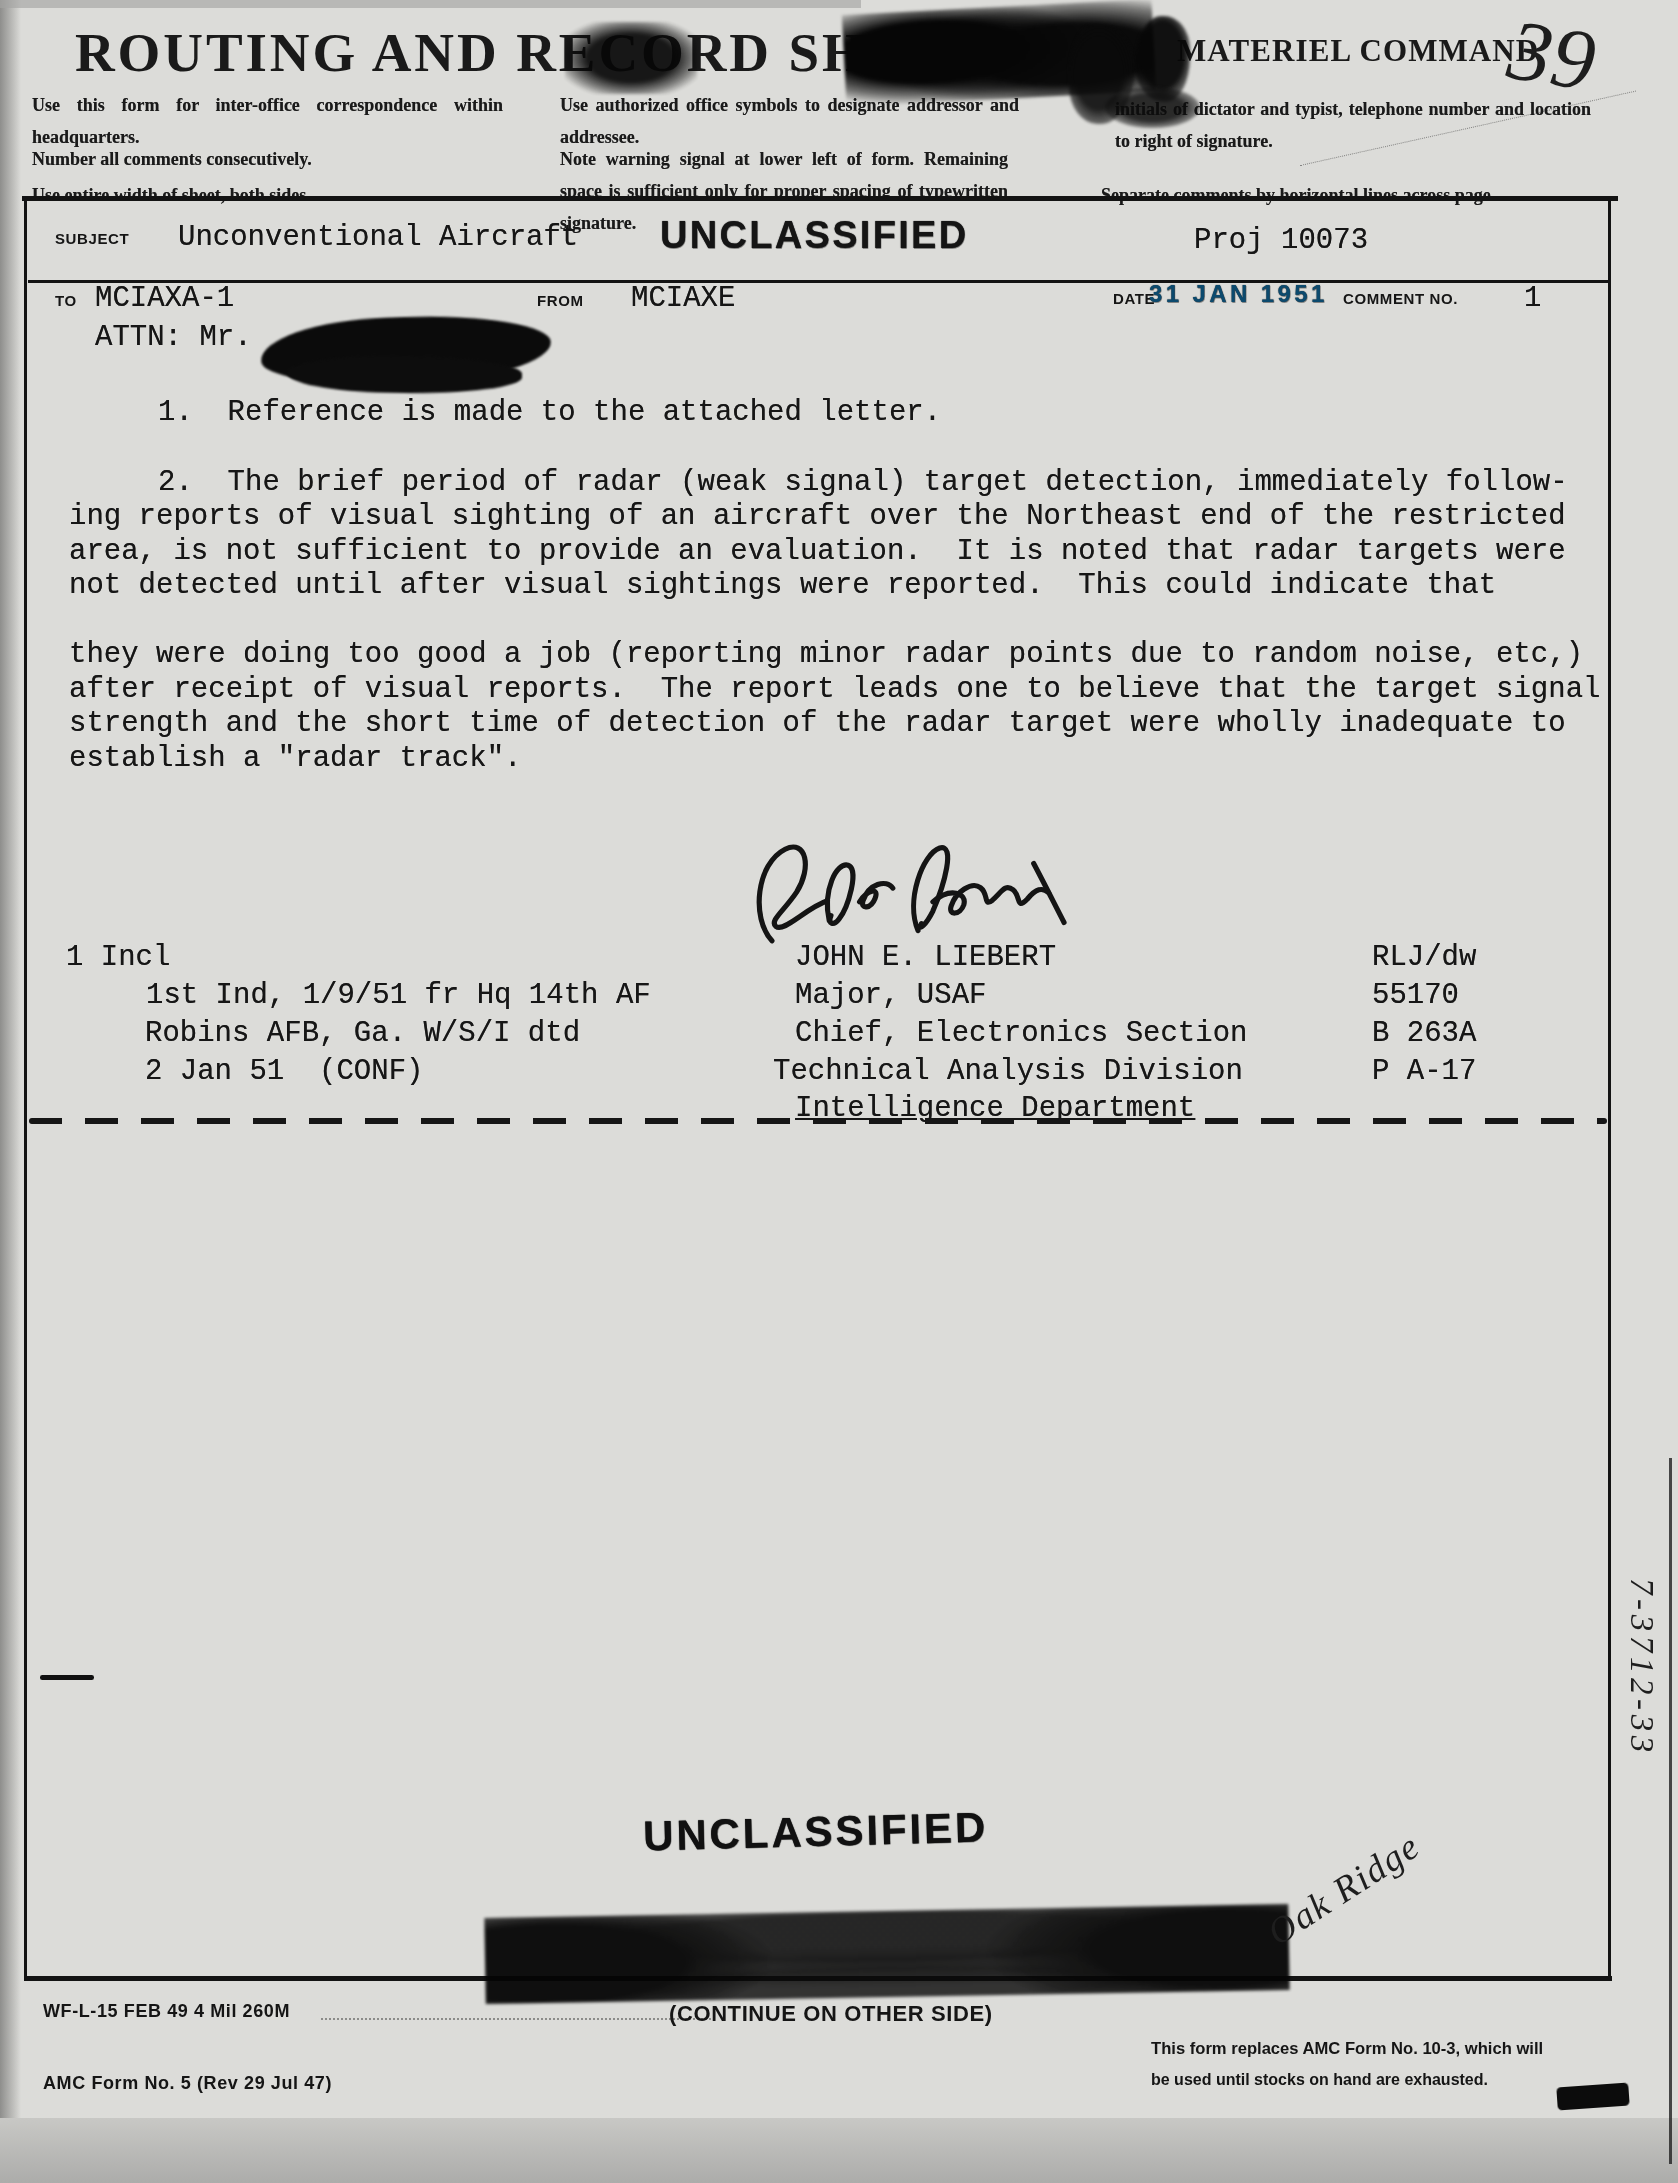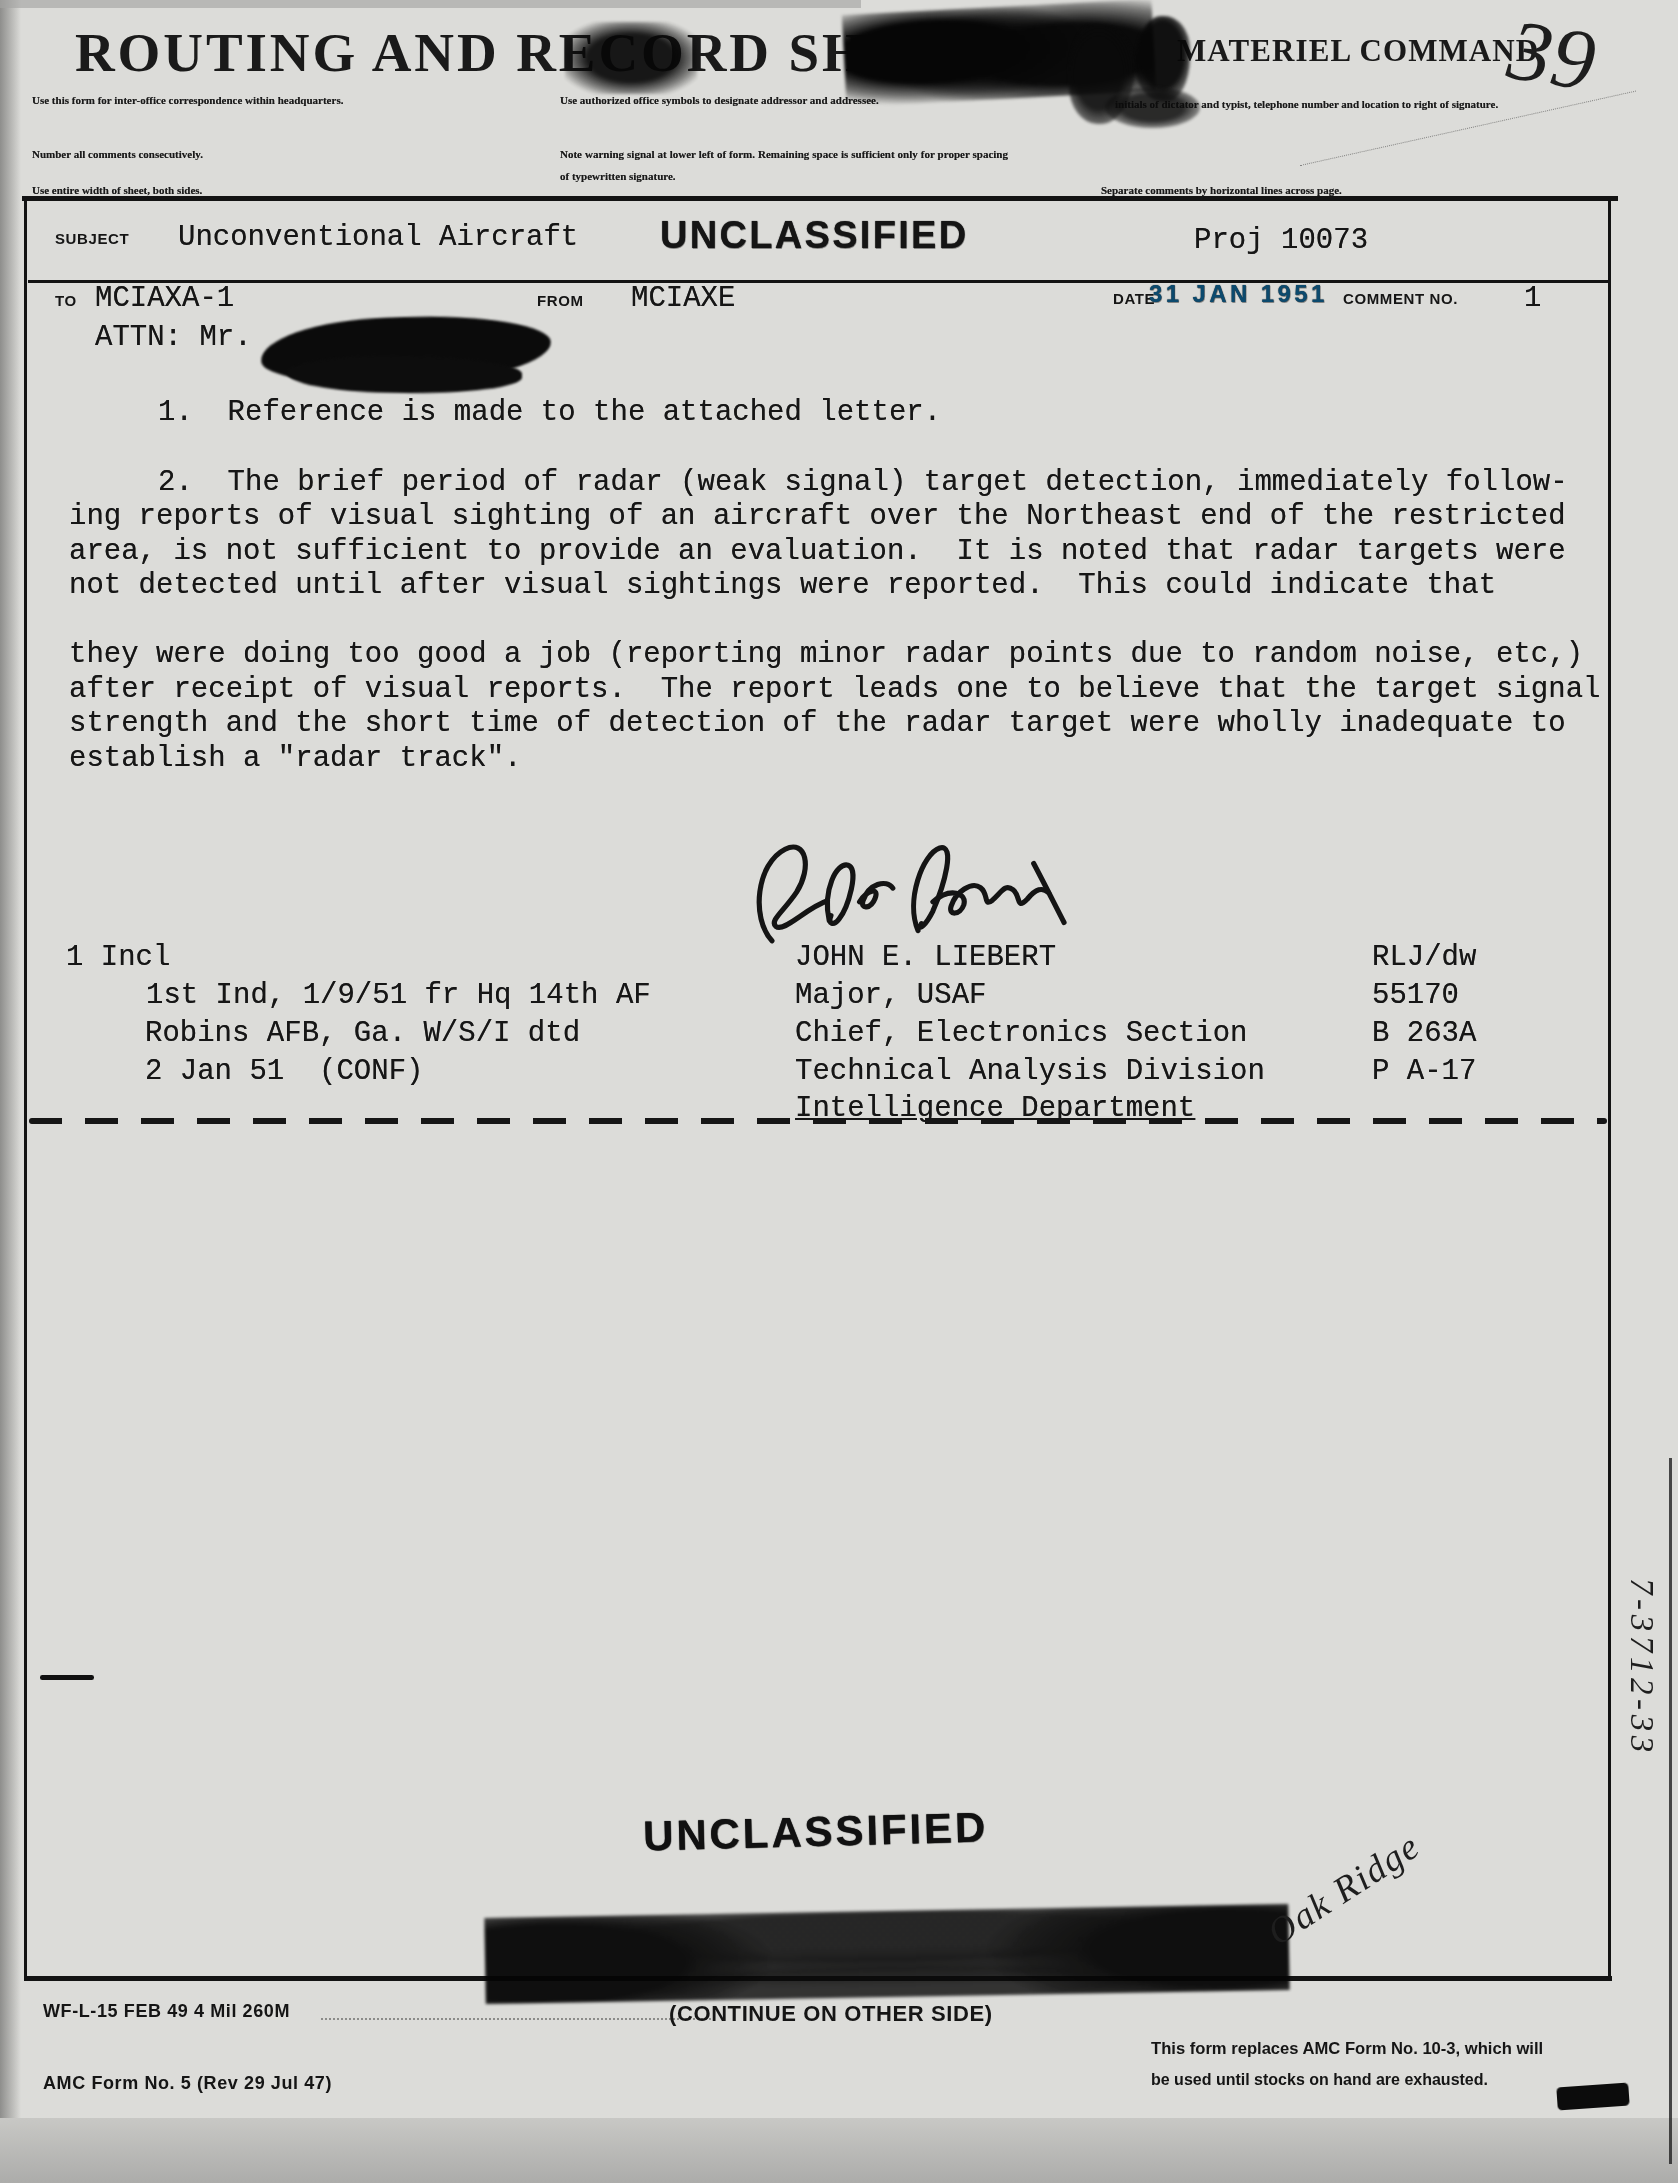--- a/index.html
+++ b/index.html
@@ -3,21 +3,21 @@
 <meta charset="utf-8">
 <style>
   html,body{margin:0;padding:0;background:#b9b9b6;}
   #page{position:relative;width:1678px;height:2183px;background:#dcdcd9;overflow:hidden;
         font-family:"Liberation Serif",serif;}
   .abs{position:absolute;}
   .serifB{font-family:"Liberation Serif",serif;font-weight:700;color:#1a1a1a;}
   .mono{font-family:"Liberation Mono","DejaVu Sans Mono",monospace;color:#161616;
         white-space:pre;font-size:29px;line-height:34px;text-shadow:0 0 0.6px rgba(25,25,25,.75);}
   .sansB{font-family:"Liberation Sans",sans-serif;font-weight:700;color:#151515;}
-  .instr{font-size:11px;line-height:22px;text-align:justify;text-shadow:0 0 0.6px rgba(30,30,30,.6);}
+  .instr{font-size:18px;line-height:32px;text-align:justify;text-shadow:0 0 0.6px rgba(30,30,30,.6);}
   .lbl{font-size:15px;letter-spacing:0.6px;}
   .rule{background:#131313;}
   .blob{filter:blur(1.7px);}
   .hand{font-family:"Liberation Serif",serif;font-style:italic;color:#1e1e1e;}
   .stamped{text-shadow:0 0 1.1px rgba(10,10,10,.8), 0.6px 0.6px 0 rgba(10,10,10,.35);}
 </style>
 </head>
 <body>
 
 <div id="page">
@@ -108,21 +108,21 @@
   </svg>
 
   <div class="abs mono" style="left:66px;top:941px;">1 Incl</div>
   <div class="abs mono" style="left:106px;top:979px;margin-left:40px;">1st Ind, 1/9/51 fr Hq 14th AF</div>
   <div class="abs mono" style="left:145px;top:1017px;">Robins AFB, Ga. W/S/I dtd</div>
   <div class="abs mono" style="left:145px;top:1055px;">2 Jan 51  (CONF)</div>
 
   <div class="abs mono" style="left:795px;top:941px;">JOHN E. LIEBERT</div>
   <div class="abs mono" style="left:795px;top:979px;">Major, USAF</div>
   <div class="abs mono" style="left:795px;top:1017px;">Chief, Electronics Section</div>
-  <div class="abs mono" style="left:795px;top:1055px;">Technical Analysis Division</div>
+  <div class="abs mono" style="left:773px;top:1055px;">Technical Analysis Division</div>
   <div class="abs mono" style="left:795px;top:1092px;text-decoration:underline;">Intelligence Department</div>
 
   <div class="abs mono" style="left:1372px;top:941px;">RLJ/dw</div>
   <div class="abs mono" style="left:1372px;top:979px;">55170</div>
   <div class="abs mono" style="left:1372px;top:1017px;">B 263A</div>
   <div class="abs mono" style="left:1372px;top:1055px;">P A-17</div>
 
   <div class="abs" style="left:29px;top:1118px;width:1578px;height:6.3px;border-radius:2.9px;
               background:repeating-linear-gradient(90deg,#161616 0 33px,rgba(0,0,0,0) 33px 56px);"></div>
 

